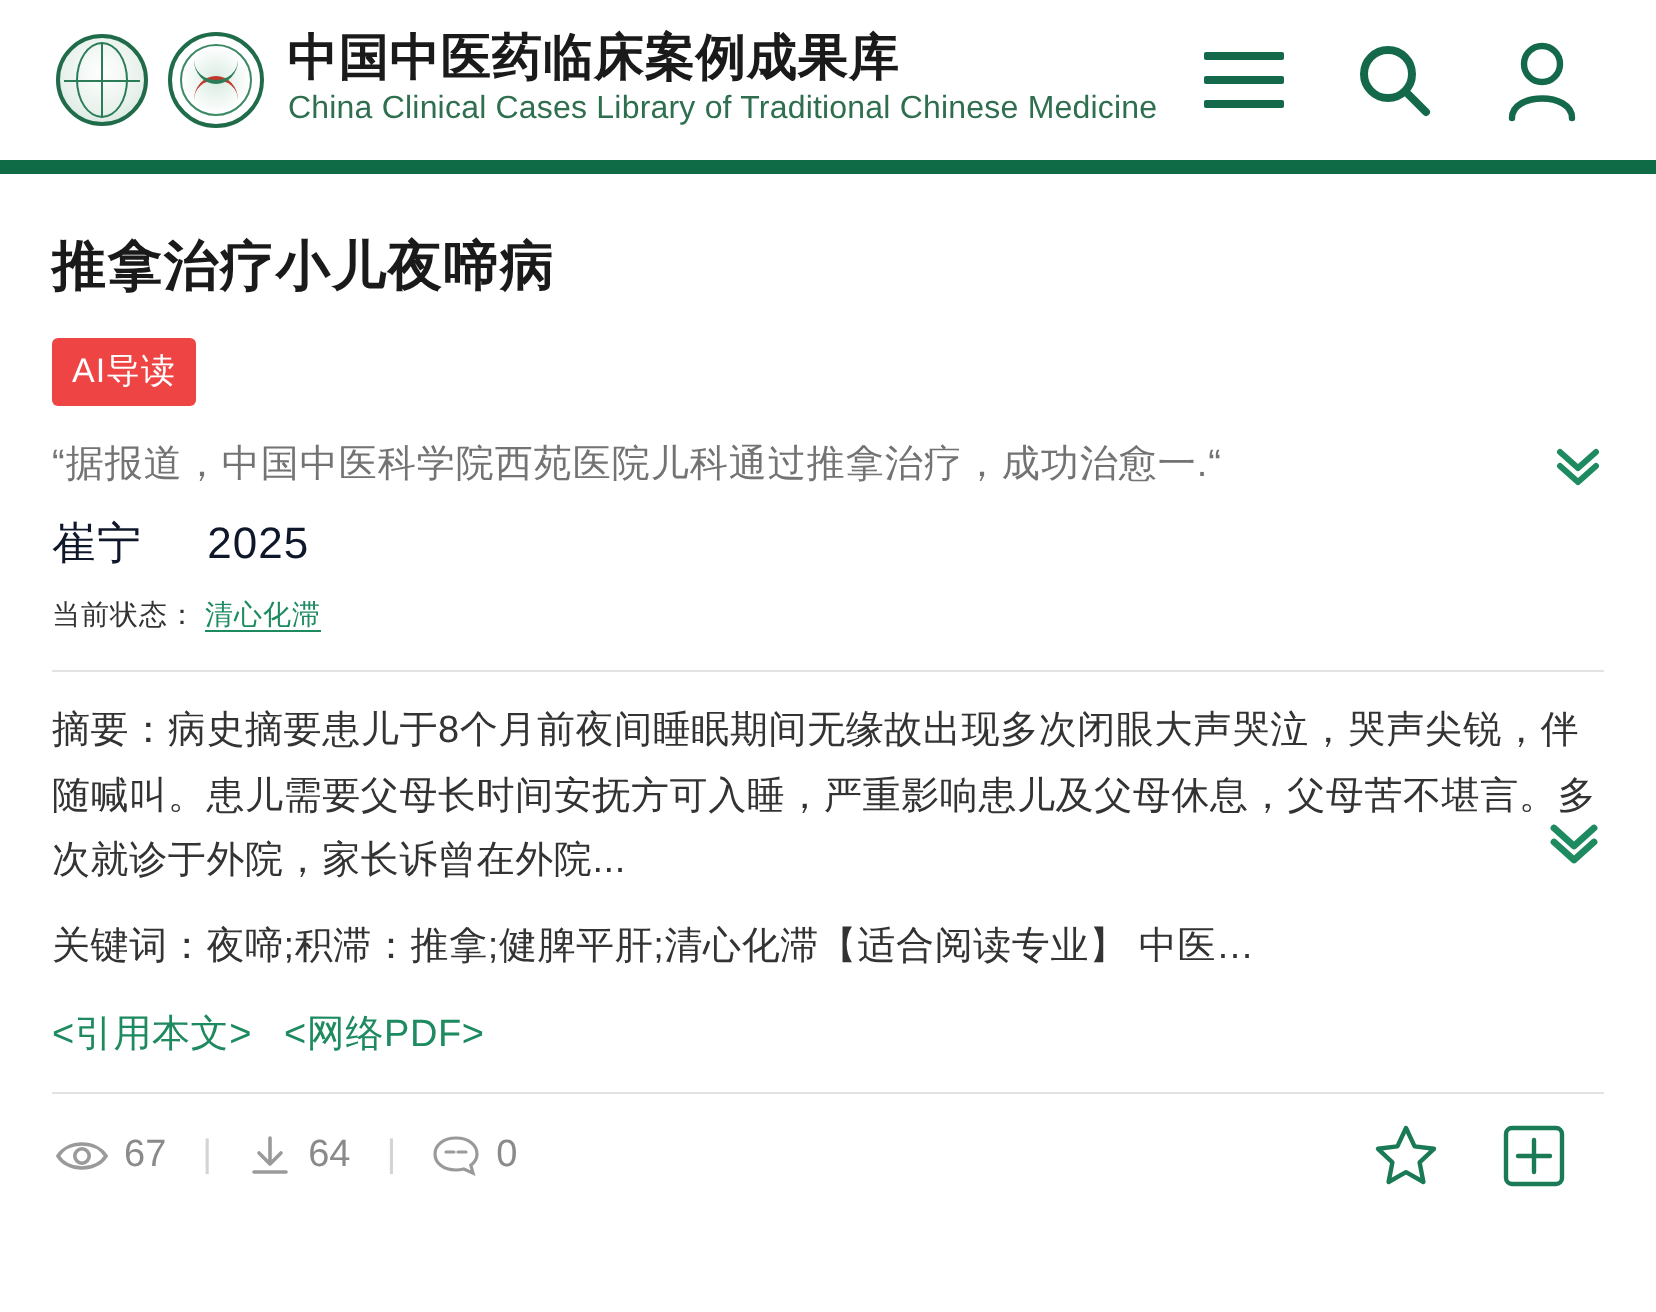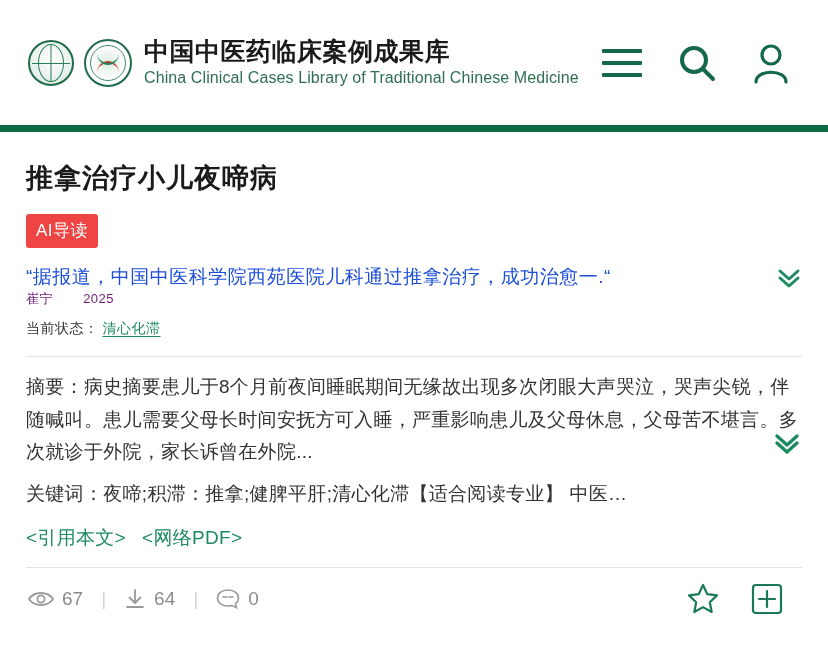--- a/index.html
+++ b/index.html
@@ -10,21 +10,21 @@
   body {
     width: 828px;
     height: 656px;
     font-family: "Liberation Sans", sans-serif;
     color: #222222;
     overflow: hidden;
   }
 
   
   .header {
-    height: 125px;
+    height: 80px;
     display: flex;
     align-items: center;
     padding: 0 28px;
     box-sizing: border-box;
     background: #ffffff;
   }
   .brand {
     display: flex;
     align-items: center;
     gap: 10px;
@@ -184,39 +184,40 @@
   }
   .ai-summary-row {
     display: flex;
     align-items: center;
     margin-top: 16px;
     gap: 8px;
   }
   .ai-summary {
     flex: 1 1 auto;
     font-size: 19px;
-    color: #1d4ed8;
+    color: #737373;
     white-space: nowrap;
     overflow: hidden;
     text-overflow: clip;
     letter-spacing: 0.5px;
   }
   .chev {
     flex: 0 0 auto;
     color: #1e8a5f;
     font-size: 20px;
     line-height: 1;
     cursor: pointer;
     display: inline-block;
   }
   .chev svg { display: block; }
 
   .author-row {
-    font-size: 13px;
-    color: #701a75;
+    margin-top: 12px;
+    font-size: 22px;
+    color: #0f172a;
     letter-spacing: 0.5px;
   }
   .author-row .year {
     margin-left: 26px;
   }
   .status-row {
     margin-top: 12px;
     font-size: 14px;
     color: #333333;
     letter-spacing: 0.5px;

